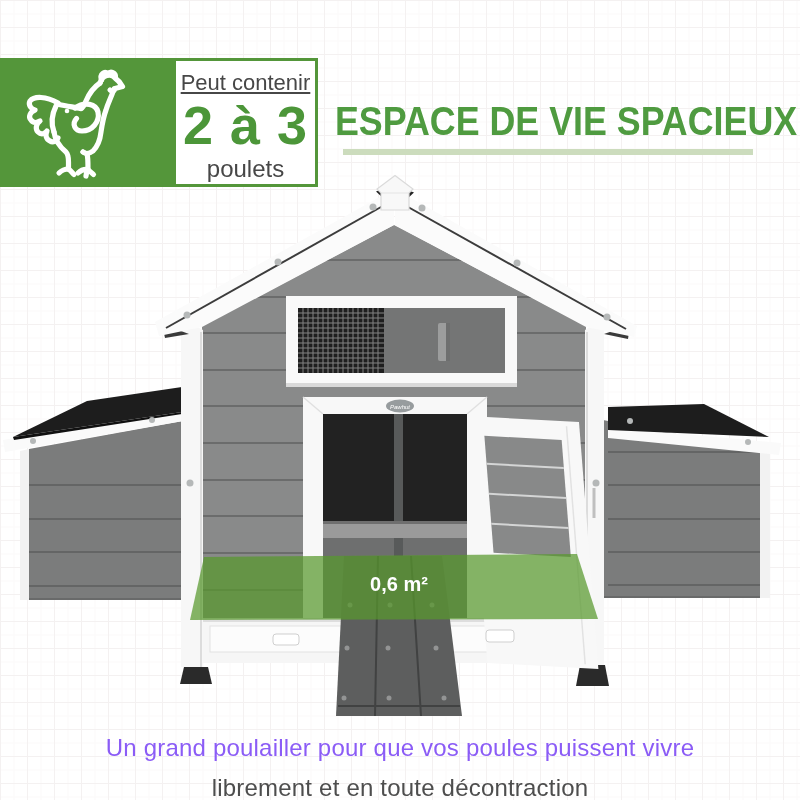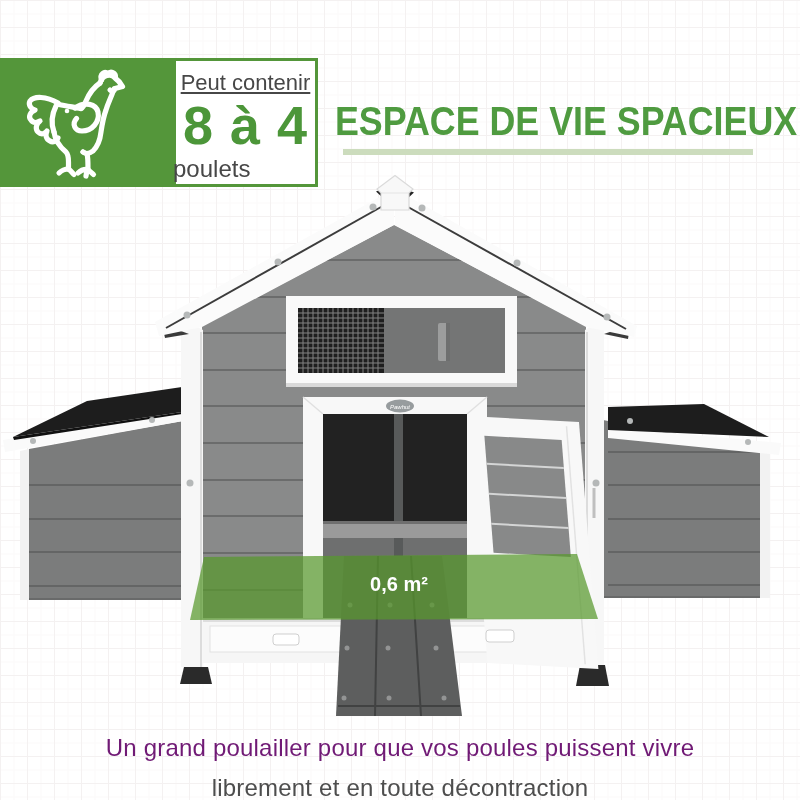--- a/index.html
+++ b/index.html
@@ -49,23 +49,23 @@
   <path d="M 78,173 C 81,170 84,169 88,169.5 C 90,171.5 92,173 93.5,174.5"></path>
   <path d="M 87,170 L 86,176"></path>
 </g>
 </svg>
 </div>
 
 <div class="abs" style="left:173px;top:58px;width:139px;height:123px;background:#ffffff;border:3px solid #54963a;"></div>
 
 <div class="abs" style="left:173px;top:70px;width:145px;text-align:center;font-size:22px;color:#474747;white-space:nowrap;text-decoration:underline;">Peut contenir</div>
 
-<div class="abs" style="left:173px;top:94px;width:145px;text-align:center;font-size:54px;font-weight:bold;color:#4c9639;letter-spacing:1px;white-space:nowrap;">8 à 4</div>
-
-<div class="abs" style="left:173px;top:155px;width:145px;font-size:24px;color:#474747;white-space:nowrap;">poulets</div>
+<div class="abs" style="left:173px;top:94px;width:145px;text-align:center;font-size:54px;font-weight:bold;color:#4c9639;letter-spacing:1px;white-space:nowrap;">2 à 3</div>
+
+<div class="abs" style="left:173px;top:155px;width:145px;text-align:center;font-size:24px;color:#474747;white-space:nowrap;">poulets</div>
 
 <div class="abs" style="left:335px;top:98px;font-size:41px;font-weight:bold;color:#4f9b40;white-space:nowrap;transform:scaleX(0.873);transform-origin:0 0;">ESPACE DE VIE SPACIEUX</div>
 
 <div class="abs" style="left:343px;top:149px;width:410px;height:6px;background:#ccdcbd;"></div>
 
 <svg class="abs" style="left:0;top:0;" width="800" height="800" viewBox="0 0 800 800">
   <defs>
     <clipPath id="frontwall">
       <polygon points="394,225 202,326 202,625 586,625 586,326"></polygon>
     </clipPath>
@@ -275,15 +275,15 @@
   </g>
 
   <g>
     <polygon points="376,191.5 384,188.5 384,199" fill="#242424"></polygon>
     <polygon points="414,192.5 406,189.5 406,200" fill="#242424"></polygon>
     <polygon points="395,175.5 413,189 409,193 409,210 381,210 381,193 377,189" fill="#f8f8f8" stroke="#dadada" stroke-width="1.2"></polygon>
     <line x1="381" y1="193" x2="409" y2="193" stroke="#e4e4e4" stroke-width="1"></line>
   </g>
 </svg>
 
-<div class="abs" style="left:0;top:734px;width:800px;text-align:center;font-size:24px;color:#701a75;letter-spacing:0.2px;white-space:nowrap;">Un grand poulailler pour que vos poules puissent vivre</div>
+<div class="abs" style="left:0;top:734px;width:800px;text-align:center;font-size:24px;color:#8b5cf6;letter-spacing:0.2px;white-space:nowrap;">Un grand poulailler pour que vos poules puissent vivre</div>
 
 <div class="abs" style="left:0;top:766px;width:800px;text-align:center;font-size:24px;color:#4d4d4d;letter-spacing:0.2px;white-space:nowrap;margin-top:8px;">librement et en toute décontraction</div>
 
 </body></html>

